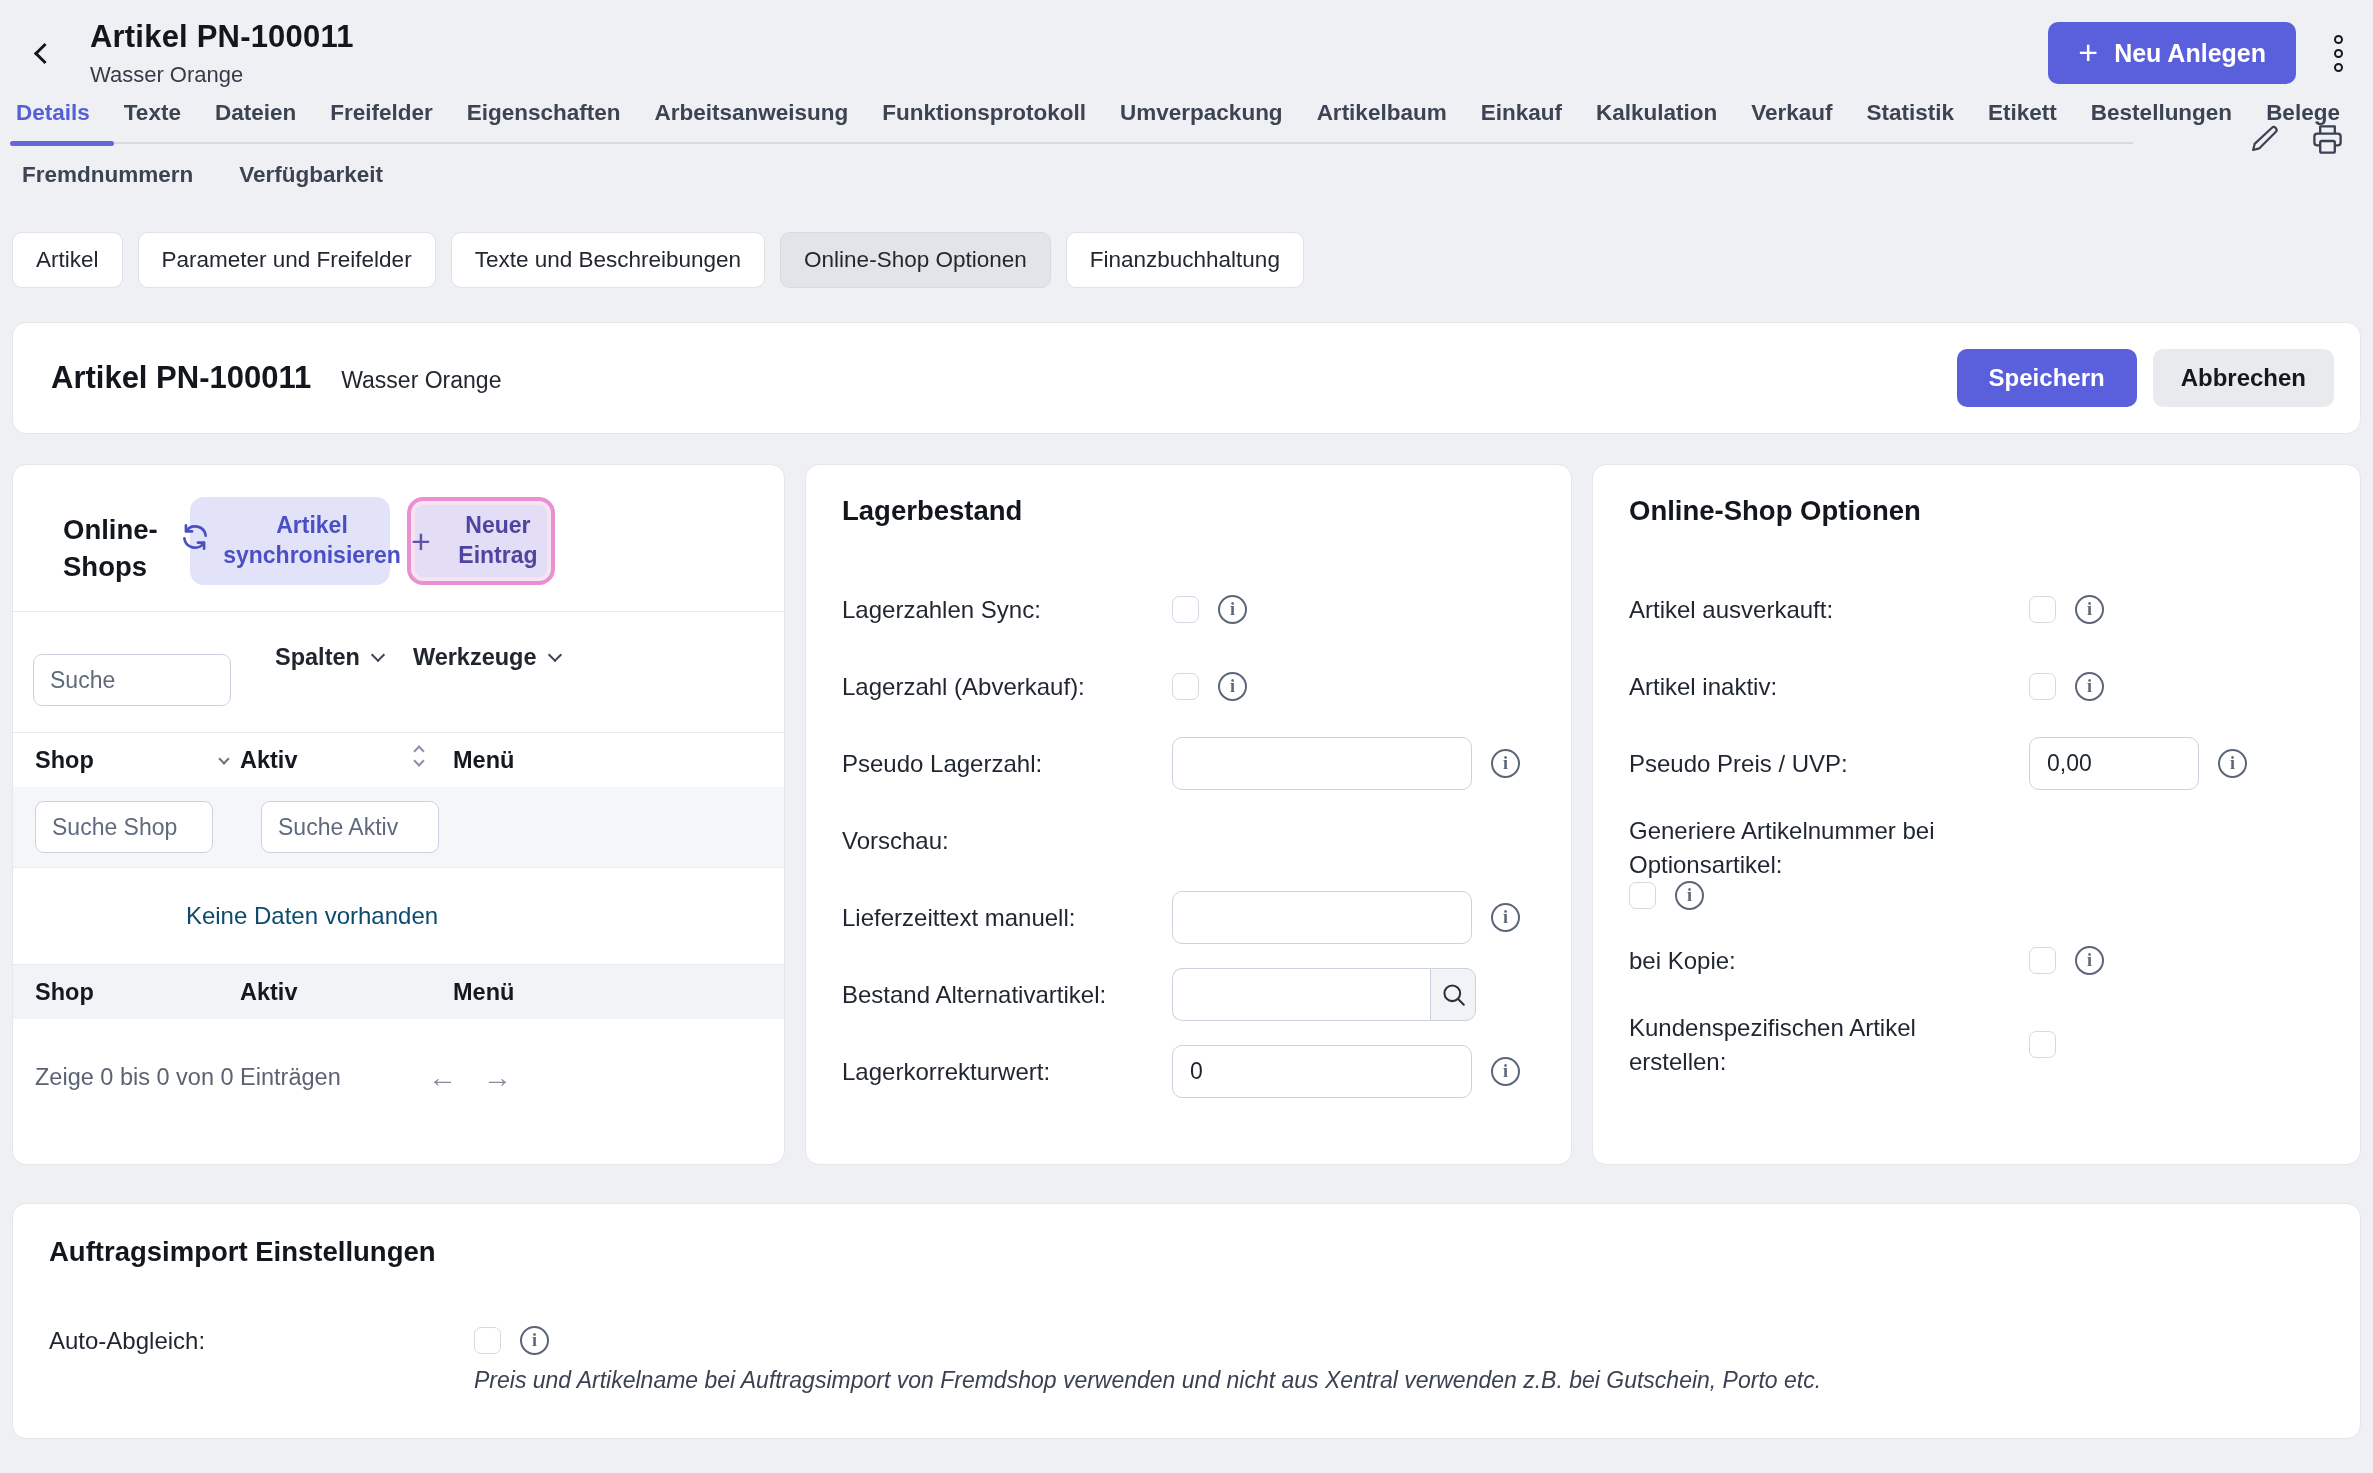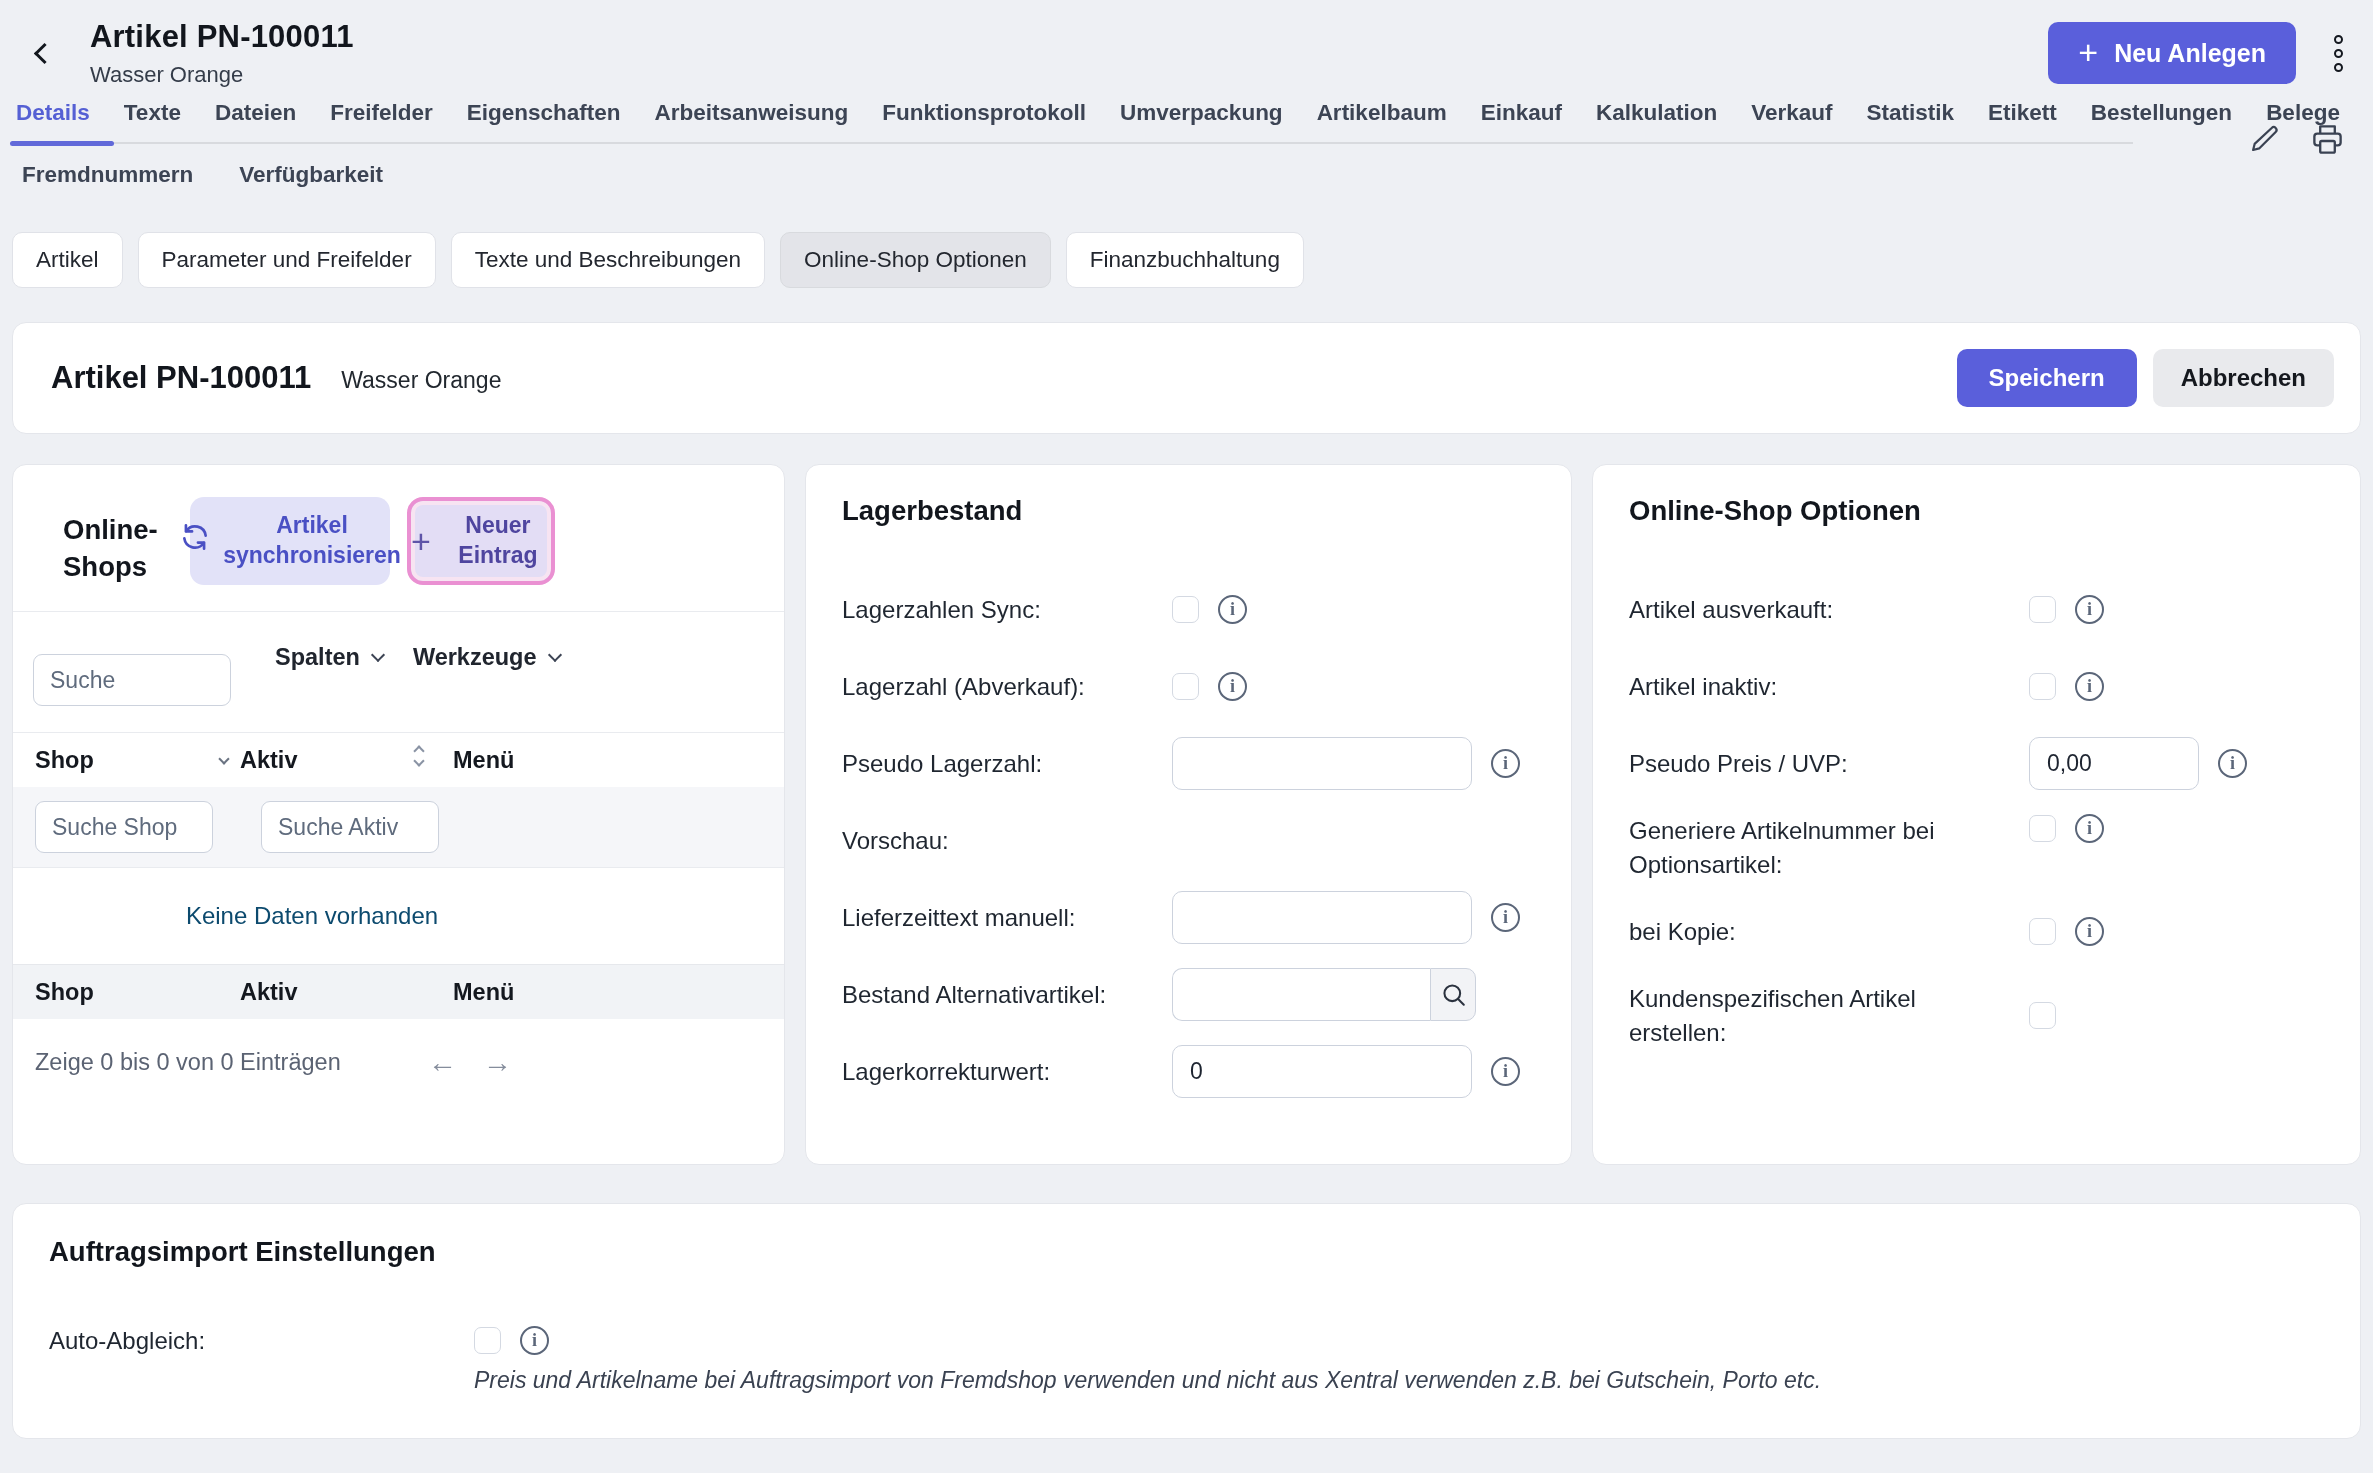--- a/index.html
+++ b/index.html
@@ -80,29 +80,29 @@
   .sort { display:inline-flex; flex-direction:column; gap:4px; }
   .sort i { width:8px; height:8px; border-right:2.1px solid #8a93a4; border-bottom:2.1px solid #8a93a4; display:block; }
   .sort .up { transform:rotate(-135deg); }
   .sort .down { transform:rotate(45deg); margin-top:-2px; }
   .tfilter { background:#f5f6f9; padding:14px 22px; display:flex; }
   .tfilter .inp { width:178px; height:52px; }
   .tfilter .f2 { margin-left:48px; }
   .tempty { border-top:1.5px solid #e9ebef; height:97px; display:flex; align-items:center; }
   .tempty div { width:510px; text-align:center; font-size:24px; color:#0c4a6e;margin-left:44px; }
   .tfoot-head { background:#f1f3f6; border-top:1.5px solid #e6e8ec; }
-  .tpage { padding:29px 22px; display:flex; align-items:center; }
+  .tpage { padding:44px 22px; display:flex; align-items:center; }
   .tpage .txt { font-size:23.5px; color:#5b6373; }
   .pag-arrows { margin-left:auto; margin-right:250px; display:flex; gap:26px; }
   .pag-arrows span { font-size:29px; color:#858d9c; cursor:pointer; line-height:1; }
 
   
   .frows { margin-top:56px; }
   .frow { display:flex; align-items:center; min-height:53px; margin-bottom:24px; }
-  .frow.top { align-items:flex-start; }
+  .frow.top { align-items:flex-start;flex-direction:column; }
   .lbl { width:330px; font-size:24px; color:#1f2630; line-height:1.4; padding-right:18px; flex-shrink:0; }
   .p3 .lbl { width:400px; }
   .ctrl { display:flex; align-items:center; gap:19px; }
   .cb { width:27px; height:27px; border:1.6px solid #d4d9e2; border-radius:7px; background:#fff; cursor:pointer; flex-shrink:0; }
   .info { width:29px; height:29px; border:2px solid #5b6679; border-radius:50%; color:#5b6679; font-family:"Liberation Serif", serif; font-size:18px; font-weight:600; display:flex; align-items:center; justify-content:center; cursor:pointer; flex-shrink:0; }
   .field { width:300px; height:53px; border:1.5px solid #ccd2dd; border-radius:10px; padding:0 17px; background:#fff; }
   .field-sm { width:170px; }
   .combo { display:flex; }
   .combo input { width:258px; height:53px; border:1.5px solid #ccd2dd; border-right:none; border-radius:10px 0 0 10px; padding:0 17px; background:#fff; }
   .combo .search-btn { width:46px; height:53px; border:1.5px solid #ccd2dd; border-radius:0 10px 10px 0; background:#f2f3f6; display:flex; align-items:center; justify-content:center; cursor:pointer; }

